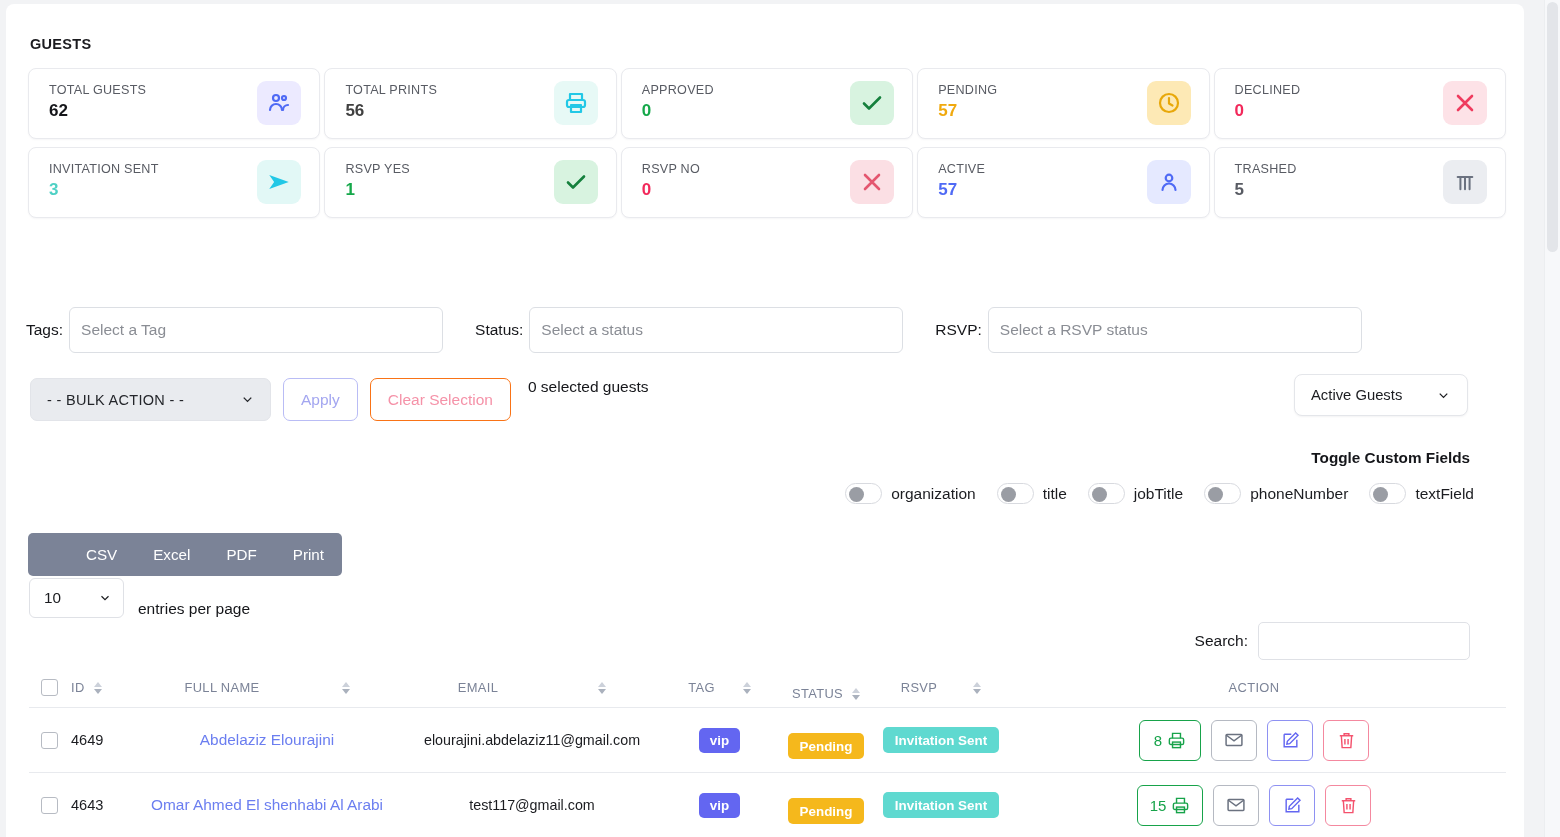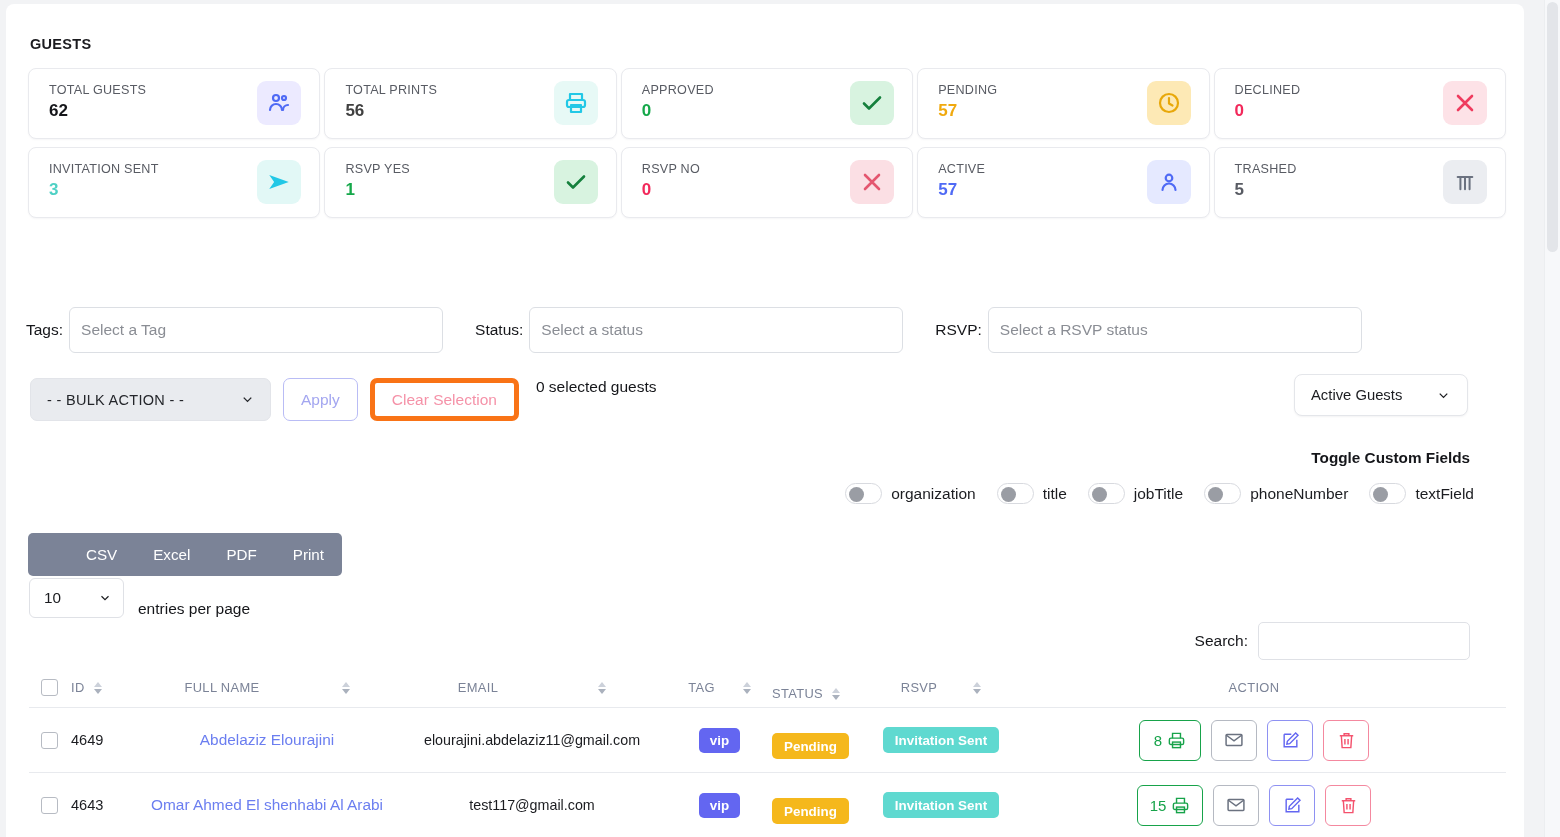--- a/index.html
+++ b/index.html
@@ -136,21 +136,21 @@
     padding: 0 15px 0 16px;
     font-size: 14.5px; color: #24262b;
     letter-spacing: 0.3px;
   }
   .bulk-btn {
     height: 43px; border-radius: 7px; background: #fff;
     display: flex; align-items: center; justify-content: center;
     font-size: 15.5px; padding: 0 17px;
   }
   .btn-apply { border: 1px solid #b9bcf5; color: #a3a6f0; }
-  .btn-clear { border: 5px solid #f97316; color: #f592a8; }
+  .btn-clear { border: 1px solid #f97316; color: #f592a8; }
   .sel-count { font-size: 15.5px; color: #15161a; margin-left: 5px;}
 
   .guest-scope {
     position: absolute; right: 56px; top: 374px;
     width: 174px; height: 42px;
     background: #fff;
     border: 1px solid #e4e6ea;
     border-radius: 8px;
     display: flex; align-items: center; justify-content: space-between;
     padding: 0 16px;
@@ -214,21 +214,21 @@
   .table { position: absolute; left: 29px; top: 668px; width: 1477px; }
   .trow { display: flex; align-items: center; border-bottom: 1px solid #e8eaee; }
   .thead { height: 40px; }
   .thead .tcell { color: #7b8397; font-size: 12.9px; letter-spacing: 0.35px; font-weight: normal; }
   .tcell { display: flex; align-items: center; }
   .c-check { width: 42px; justify-content: flex-start; padding-left: 12px;}
   .c-id { width: 66px; justify-content: flex-start; }
   .c-name { width: 260px; justify-content: center; }
   .c-email { width: 270px; justify-content: center; }
   .c-tag { width: 105px; justify-content: center; }
-  .c-status { width: 108px; justify-content: flex-start; margin-top: 12px; }
+  .c-status { width: 108px; justify-content: center; margin-top: 12px; }
   .c-rsvp { width: 122px; justify-content: center; }
   .c-action { flex: 1; justify-content: center; }
   .sort-ic { margin-left: 9px; display: inline-flex; flex-direction: column; gap: 2px; }
   .sort-ic i { display: block; width: 0; height: 0; border-left: 4px solid transparent; border-right: 4px solid transparent; }
   .sort-ic i.up { border-bottom: 5px solid #ccd1da; }
   .sort-ic i.dn { border-top: 5px solid #aab1bd; }
 
   .chk {
     width: 17px; height: 17px; border: 1px solid #b7bbc3;
     border-radius: 3px; background: #fff;

